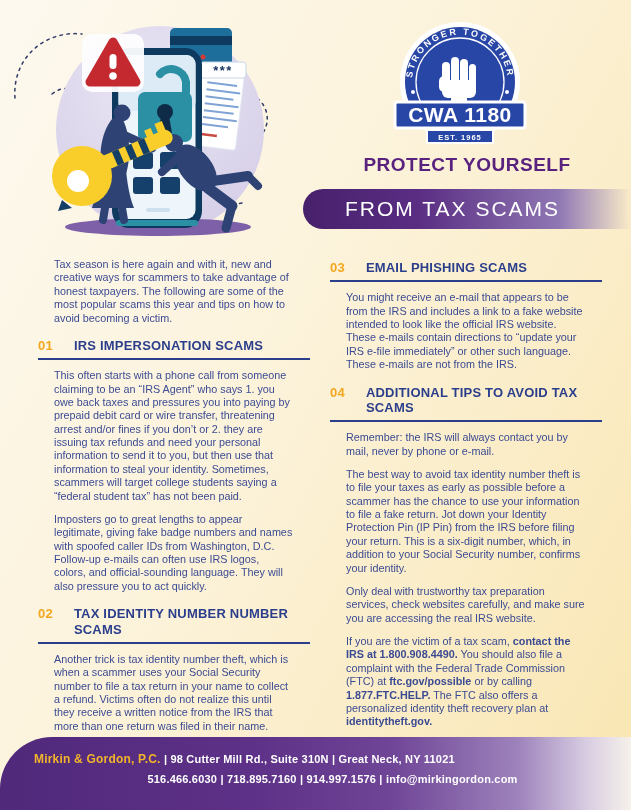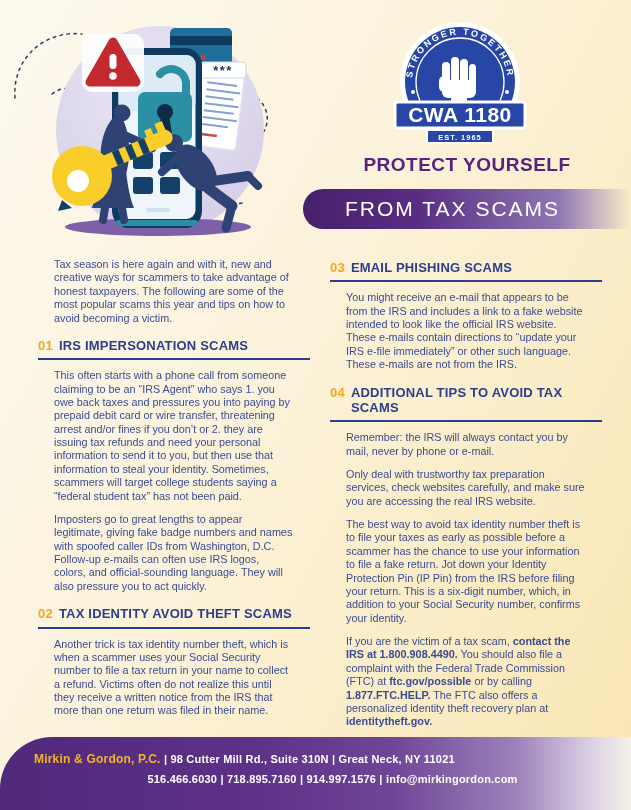--- a/index.html
+++ b/index.html
@@ -20,21 +20,21 @@
     background:linear-gradient(90deg,#47206b 0%,#5a2d83 35%,#8f77b3 78%,rgba(222,210,233,0) 100%);
     display:flex;align-items:center;padding-left:42px;
   }
   .banner-text{color:#ffffff;font-size:21px;font-weight:500;letter-spacing:2px;}
   .col{position:absolute;top:258px;width:272px;}
   .col-left{left:38px;}
   .col-right{left:330px;}
   .col p{margin:0 16px 10px;font-size:10.8px;line-height:1.24;color:#3b4b93;font-weight:500;}
   .p-strong{font-weight:800;}
   .sec-head{
-    display:flex;gap:6px;border-bottom:2.5px solid #2b3e8c;padding-bottom:5px;
+    display:flex;gap:21px;border-bottom:2.5px solid #2b3e8c;padding-bottom:5px;
     margin:13px 0 9px;font-size:13px;font-weight:800;color:#2b3e8c;
     letter-spacing:.2px;line-height:1.18;
   }
   .sec-head.first{margin-top:2px;}
   .sec-num{color:#f3a71e;flex:0 0 auto;}
   .footer{
     position:absolute;left:0;bottom:0;width:631px;height:73px;
     border-top-left-radius:52px;color:#fff;
     background:linear-gradient(90deg,#50297b 0%,#5d3187 40%,#6f4597 62%,#9d82bb 82%,#d8cde2 93%,#f6f1ea 100%);
   }
@@ -193,39 +193,39 @@
 
   <div class="sec-head">
     <span class="sec-num">01</span>
     <span>IRS IMPERSONATION SCAMS</span>
   </div>
   <p>This often starts with a phone call from someone claiming to be an “IRS Agent” who says 1. you owe back taxes and pressures you into paying by prepaid debit card or wire transfer, threatening arrest and/or fines if you don’t or 2. they are issuing tax refunds and need your personal information to send it to you, but then use that information to steal your identity. Sometimes, scammers will target college students saying a “federal student tax” has not been paid.</p>
   <p>Imposters go to great lengths to appear legitimate, giving fake badge numbers and names with spoofed caller IDs from Washington, D.C.  Follow-up e-mails can often use IRS logos, colors, and official-sounding language.  They will also pressure you to act quickly.</p>
 
   <div class="sec-head">
     <span class="sec-num">02</span>
-    <span>TAX IDENTITY AVOID THEFT SCAMS</span>
+    <span>TAX IDENTITY NUMBER NUMBER SCAMS</span>
   </div>
   <p>Another trick is tax identity number theft, which is when a scammer uses your Social Security number to file a tax return in your name to collect a refund. Victims often do not realize this until they receive a written notice from the IRS that more than one return was filed in their name.</p>
 </div>
 
 <div class="col col-right">
   <div class="sec-head first">
     <span class="sec-num">03</span>
     <span>EMAIL PHISHING SCAMS</span>
   </div>
   <p>You might receive an e-mail that appears to be from the IRS and includes a link to a fake website intended to look like the official IRS website.  These e-mails contain directions to “update your IRS e-file immediately” or other such language.  These e-mails are not from the IRS.</p>
 
   <div class="sec-head">
     <span class="sec-num">04</span>
     <span>ADDITIONAL TIPS TO AVOID TAX SCAMS</span>
   </div>
   <p class="p-strong">Remember: the IRS will always contact you by mail, never by phone or e-mail.</p>
+  <p>The best way to avoid tax identity number theft is to file your taxes as early as possible before a scammer has the chance to use your information to file a fake return. Jot down your Identity Protection Pin (IP Pin) from the IRS before filing your return.  This is a six-digit number, which, in addition to your Social Security number, confirms your identity.</p>
   <p>Only deal with trustworthy tax preparation services, check websites carefully, and make sure you are accessing the real IRS website.</p>
-  <p>The best way to avoid tax identity number theft is to file your taxes as early as possible before a scammer has the chance to use your information to file a fake return. Jot down your Identity Protection Pin (IP Pin) from the IRS before filing your return.  This is a six-digit number, which, in addition to your Social Security number, confirms your identity.</p>
   <p class="seg"><span>If you are the victim of a tax scam, </span><b>contact the IRS at 1.800.908.4490.</b><span> You should also file a complaint with the Federal Trade Commission (FTC) at </span><b>ftc.gov/possible</b><span> or by calling </span><b>1.877.FTC.HELP.</b><span> The FTC also offers a personalized identity theft recovery plan at </span><b>identitytheft.gov.</b></p>
   <p>Do not hesitate to contact Mirkin &amp; Gordon to speak with an attorney.</p>
 </div>
 
 <div class="footer">
   <div class="footer-inner">
     <div>
       <span class="firm">Mirkin &amp; Gordon, P.C.</span>
       <span>| 98 Cutter Mill Rd., Suite 310N | Great Neck, NY 11021</span>
     </div>

